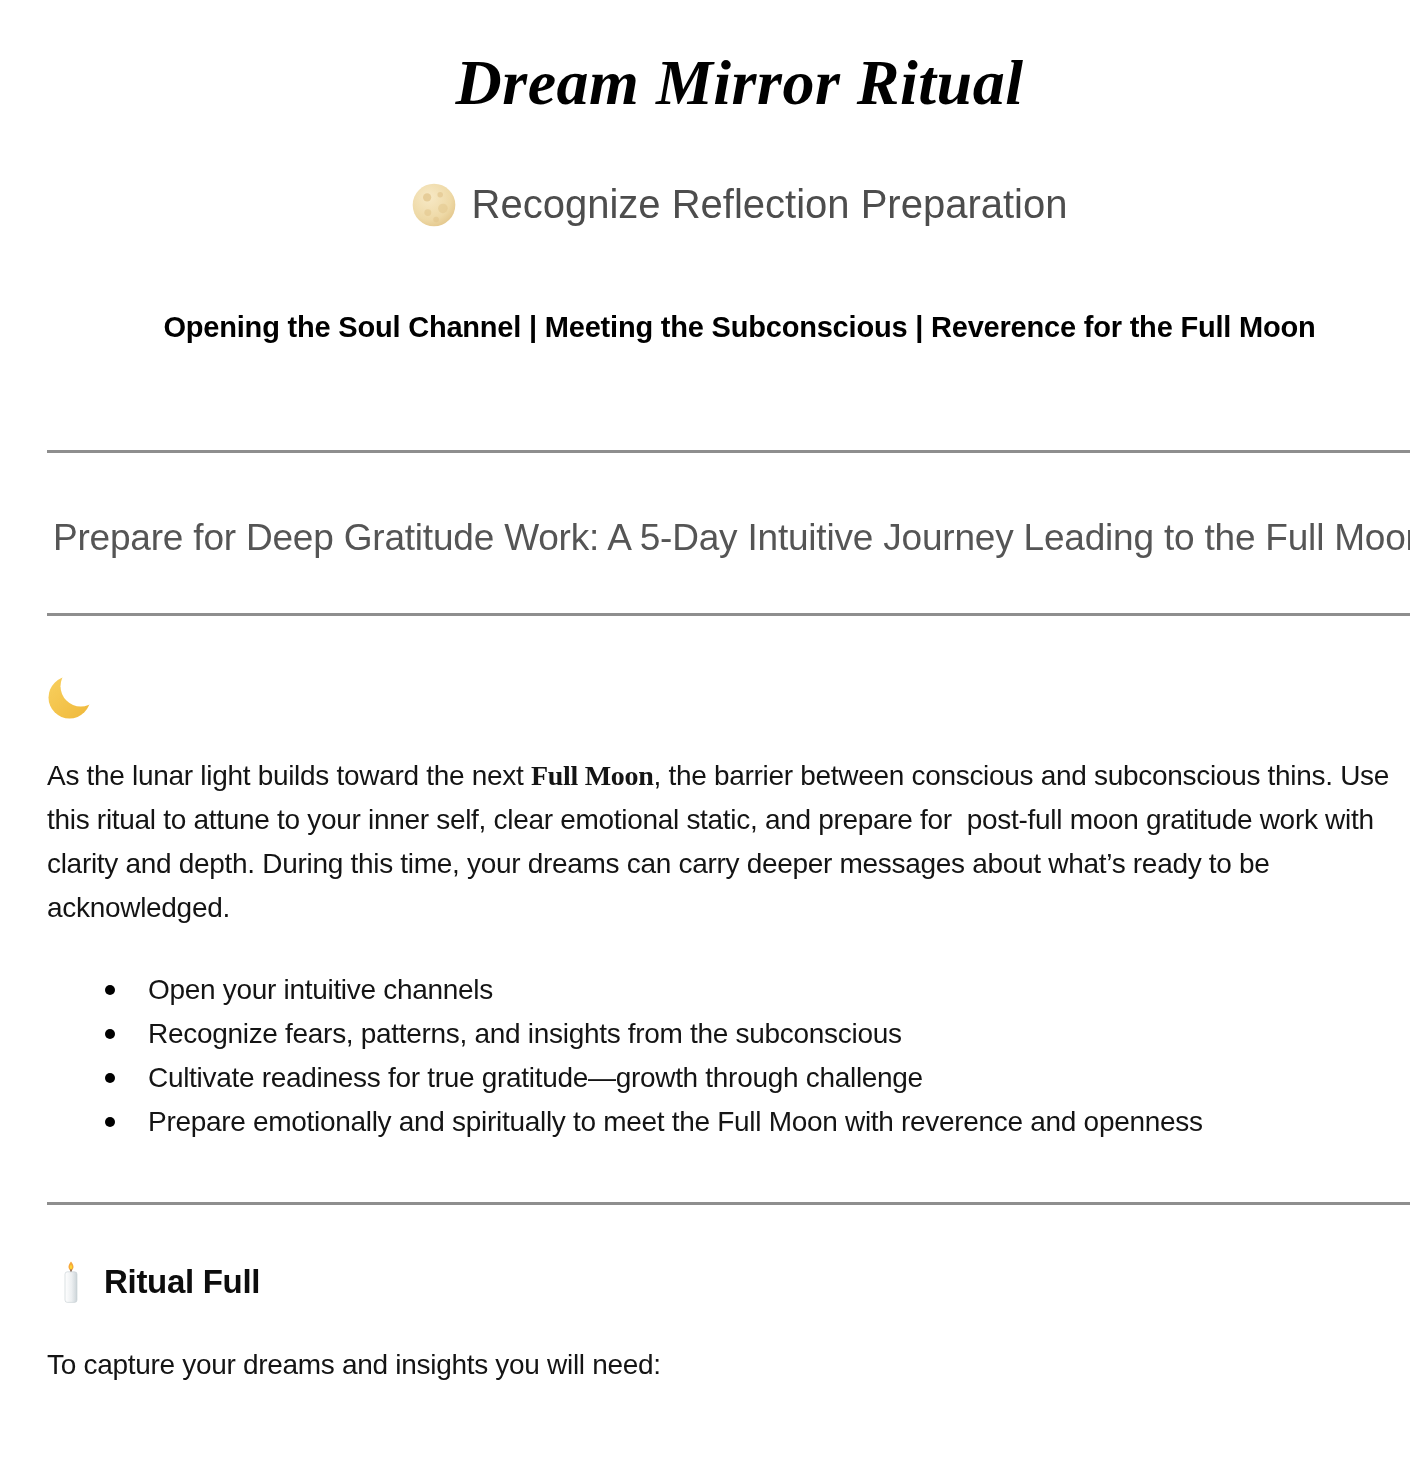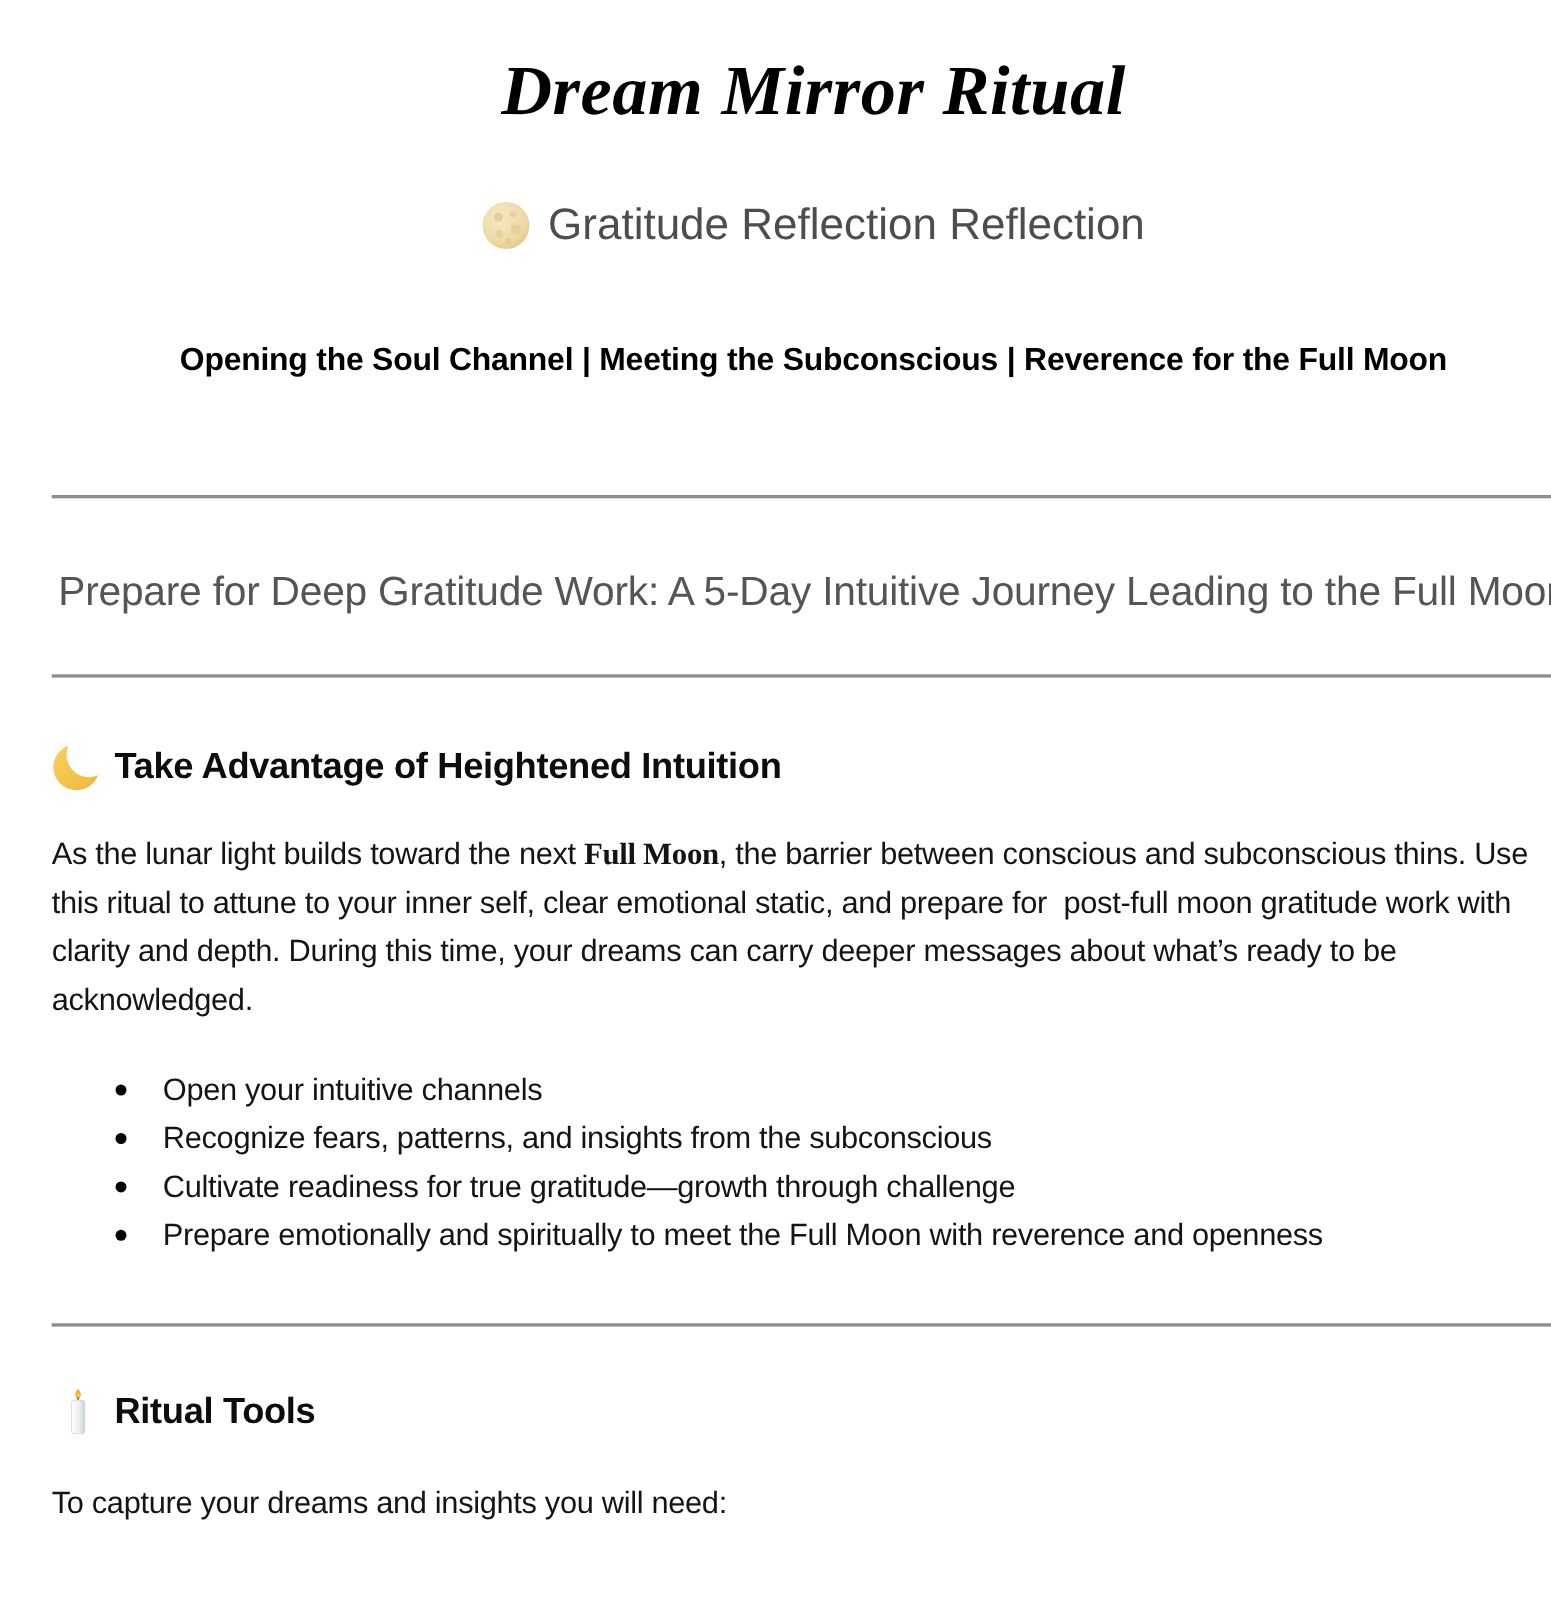--- a/index.html
+++ b/index.html
@@ -94,21 +94,21 @@
           </radialGradient>
         </defs>
         <circle cx="32" cy="32" r="31" fill="url(#fmGrad)"></circle>
         <circle cx="22" cy="21" r="6" fill="#dfc288" opacity="0.7"></circle>
         <circle cx="41" cy="17" r="4" fill="#dfc288" opacity="0.6"></circle>
         <circle cx="45" cy="37" r="7" fill="#e2c78c" opacity="0.55"></circle>
         <circle cx="23" cy="43" r="5" fill="#e2c78c" opacity="0.6"></circle>
         <circle cx="35" cy="53" r="4" fill="#dfc288" opacity="0.5"></circle>
       </svg>
     </span>
-    <span>Gratitude Reflection Reflection</span>
+    <span>Recognize Reflection Preparation</span>
   </div>
 
   <p class="tagline">Opening the Soul Channel | Meeting the Subconscious | Reverence for the Full Moon</p>
 
   <hr class="rule">
 
   <h2 class="intro-heading">Prepare for Deep Gratitude Work: A 5-Day Intuitive Journey Leading to the Full Moon</h2>
 
   <hr class="rule rule-2">
 
@@ -122,21 +122,20 @@
               <stop offset="100%" stop-color="#efb83a"></stop>
             </linearGradient>
             <mask id="cmMask">
               <rect width="64" height="64" fill="#ffffff"></rect>
               <circle cx="45" cy="19" r="27" fill="#000000"></circle>
             </mask>
           </defs>
           <circle cx="30" cy="34" r="28" fill="url(#cmGrad)" mask="url(#cmMask)"></circle>
         </svg>
       </span>
-      <span>Take Advantage of Heightened Intuition</span>
     </h3>
 
     <p class="body-para"><span>As the lunar light builds toward the next </span><strong>Full Moon</strong><span>, the barrier between conscious and subconscious thins. Use this ritual to attune to your inner self, clear emotional static, and prepare for  post-full moon gratitude work with clarity and depth. During this time, your dreams can carry deeper messages about what’s ready to be acknowledged.</span></p>
 
     <ul class="bullet-list">
       <li>Open your intuitive channels</li>
       <li>Recognize fears, patterns, and insights from the subconscious</li>
       <li>Cultivate readiness for true gratitude—growth through challenge</li>
       <li>Prepare emotionally and spiritually to meet the Full Moon with reverence and openness</li>
     </ul>
@@ -154,19 +153,19 @@
               <stop offset="55%" stop-color="#eceff1"></stop>
               <stop offset="100%" stop-color="#ccd4d8"></stop>
             </linearGradient>
           </defs>
           <path d="M13 1 C17.5 7 19.5 11.5 13 17.5 C6.5 11.5 8.5 7 13 1 Z" fill="#f6a73a"></path>
           <path d="M13 6 C15.4 9 15.8 11.5 13 14.6 C10.2 11.5 10.6 9 13 6 Z" fill="#fdd835"></path>
           <rect x="11.6" y="14" width="2.8" height="5" fill="#8d6e63"></rect>
           <rect x="3" y="18" width="20" height="51" rx="4" fill="url(#cbGrad)" stroke="#c4ccd1" stroke-width="1"></rect>
         </svg>
       </span>
-      <span>Ritual Tools</span>
+      <span>Ritual Full</span>
     </h3>
 
     <p class="body-para tools-intro">To capture your dreams and insights you will need:</p>
   </section>
 
 </div>
 
 </body></html>

